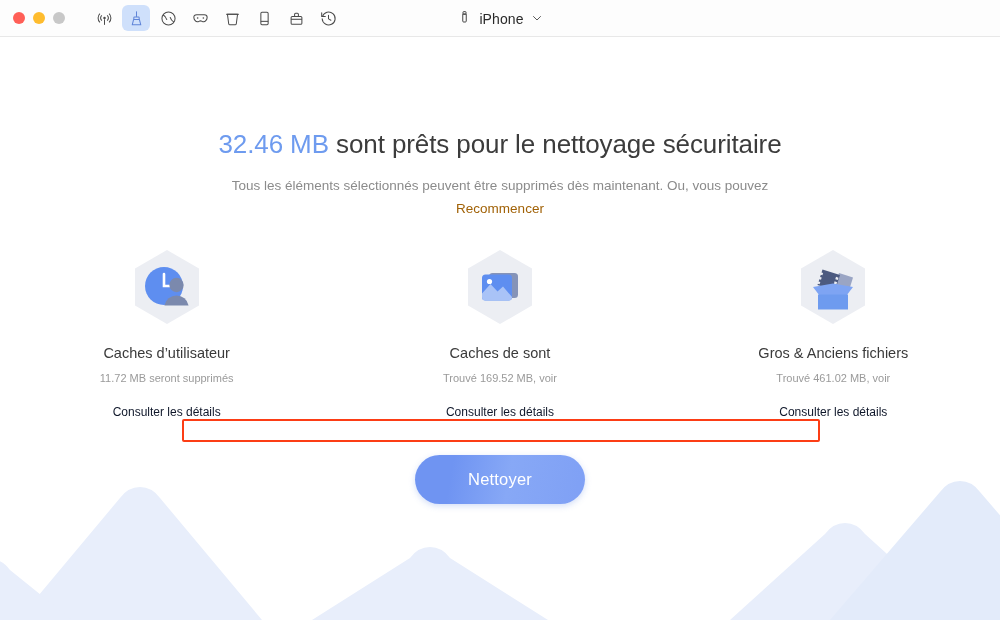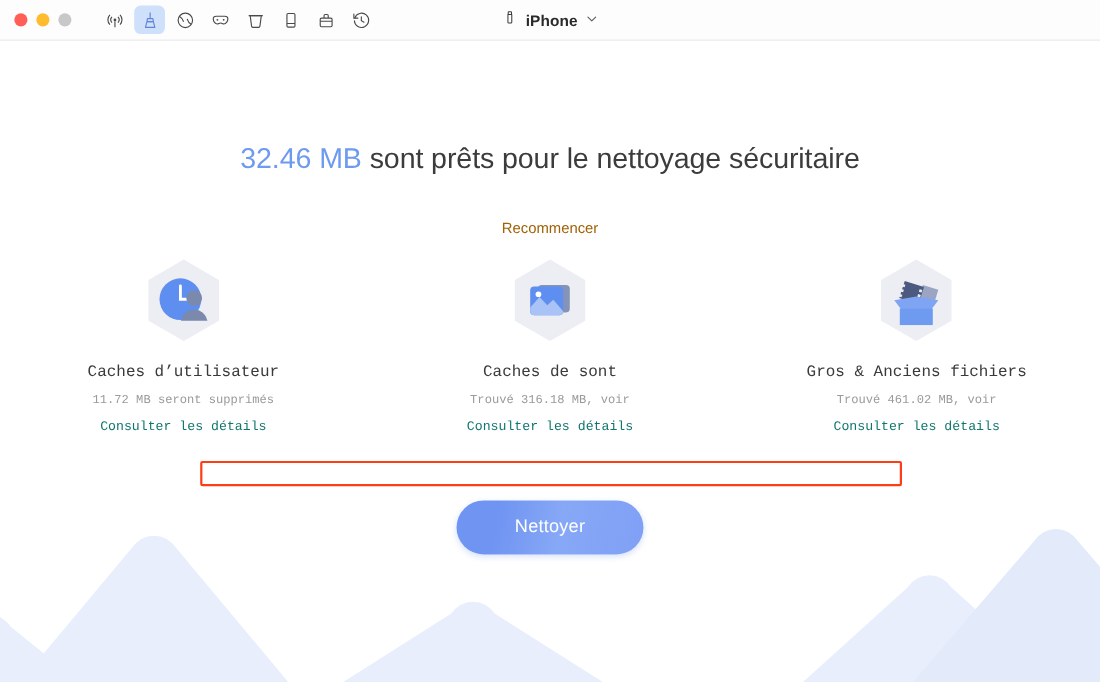--- a/index.html
+++ b/index.html
@@ -11,21 +11,20 @@
     position:relative;
   }
 
   
   .titlebar{
     position:absolute; top:0; left:0; width:1000px; height:37px;
     background:#fdfdfd;
     border-bottom:1px solid #e8e8e8;
     display:flex; align-items:center;
     z-index:10;
-    font-weight:bold;
   }
   .traffic{ display:flex; align-items:center; gap:8px; margin-left:13px; }
   .dot{ width:12px; height:12px; border-radius:50%; }
   .dot.red{ background:#ff5f57; }
   .dot.yellow{ background:#febc2e; }
   .dot.gray{ background:#c8c8c8; }
 
   .toolbar{ display:flex; align-items:center; gap:4px; margin-left:25px; }
   .tool{
     width:28px; height:26px; border-radius:6px;
@@ -59,34 +58,33 @@
   }
   .restart-wrap{
     position:absolute; top:162px; left:0; width:1000px; text-align:center;
   }
   .restart{
     font-size:13.5px; color:#a16207; cursor:pointer; text-decoration:none;
   }
 
   
   .cards{
-    position:absolute; top:192px; left:0; width:1000px;
+    position:absolute; top:206px; left:0; width:1000px;
     display:flex;
-    font-family:Liberation Mono, monospace;
   }
   .card{ width:333.33px; display:flex; flex-direction:column; align-items:center; }
   .card-icon{ width:92px; height:92px; position:relative; }
   .card-title{
     margin-top:10px; font-size:14.5px; color:#3a3a3a; white-space:nowrap;
   }
   .card-sub{
     margin-top:11px; font-size:11px; color:#9a9a9a; white-space:nowrap;
   }
   .card-link{
-    margin-top:11px; font-size:12px; color:#0f766e; cursor:pointer; white-space:nowrap;
+    margin-top:21px; font-size:12px; color:#0f172a; cursor:pointer; white-space:nowrap;
   }
 
   
   .annotation{
     position:absolute; left:182px; top:382px; width:638px; height:23px;
     border:2px solid #fc3d15; border-radius:2px; pointer-events:none; z-index:6;
   }
 
   
   .clean-btn{
@@ -227,20 +225,21 @@
     <path d="M58 160 q12 0 20 11 L160 245 L-44 245 L38 171 q8 -11 20 -11 Z" fill="#e8eefb"></path>
     <path d="M545 148 q12 0 20 11 L660 245 L430 245 L525 159 q8 -11 20 -11 Z" fill="#e8eefb"></path>
     <path d="M845 48 q12 0 20 11 L960 145 L730 145 L825 59 q8 -11 20 -11 Z" fill="#e8eefb"></path>
     <path d="M960 6 q12 0 20 11 L1090 145 L830 145 L940 17 q8 -11 20 -11 Z" fill="#e3ebfa"></path>
   </svg>
 
   <div class="headline">
     <span class="size">32.46 MB</span><span> sont prêts pour le nettoyage sécuritaire</span>
   </div>
 
+  <div class="subtitle">Tous les éléments sélectionnés peuvent être supprimés dès maintenant. Ou, vous pouvez</div>
 
   <div class="restart-wrap">
     <span class="restart">Recommencer</span>
   </div>
 
   <div class="cards">
 
     <div class="card">
       <div class="card-icon">
         <svg width="92" height="92" viewBox="0 0 92 92">
@@ -262,21 +261,21 @@
       <div class="card-icon">
         <svg width="92" height="92" viewBox="0 0 92 92">
           <path d="M46 7 L78 25.5 L78 62.5 L46 81 L14 62.5 L14 25.5 Z" fill="#eceef3"></path>
           <rect x="35" y="30" width="29" height="25" rx="3.5" fill="#8593b8"></rect>
           <rect x="28" y="31.5" width="30" height="26" rx="3.5" fill="#5e8ef0"></rect>
           <path d="M28 50.5 l8.5-9.5 7 7.5 5.5-5 9 10.5v0.5a3.5 3.5 0 0 1-3.5 3h-23a3.5 3.5 0 0 1-3.5-3.5Z" fill="#a9c3f7"></path>
           <circle cx="35.5" cy="38.5" r="2.6" fill="#ffffff"></circle>
         </svg>
       </div>
       <div class="card-title">Caches de sont</div>
-      <div class="card-sub">Trouvé 316.18 MB, voir</div>
+      <div class="card-sub">Trouvé 169.52 MB, voir</div>
       <div class="card-link">Consulter les détails</div>
     </div>
 
     <div class="card">
       <div class="card-icon">
         <svg width="92" height="92" viewBox="0 0 92 92">
           <path d="M46 7 L78 25.5 L78 62.5 L46 81 L14 62.5 L14 25.5 Z" fill="#eceef3"></path>
           <path d="M52 30 l14 4.5 -4 13 -14-4.5Z" fill="#9aa5c4"></path>
           <path d="M35.5 26.5 l17.5 5.5 -5 15.5 -17.5-5.5Z" fill="#4c5a80"></path>
           <g fill="#eceef3">

